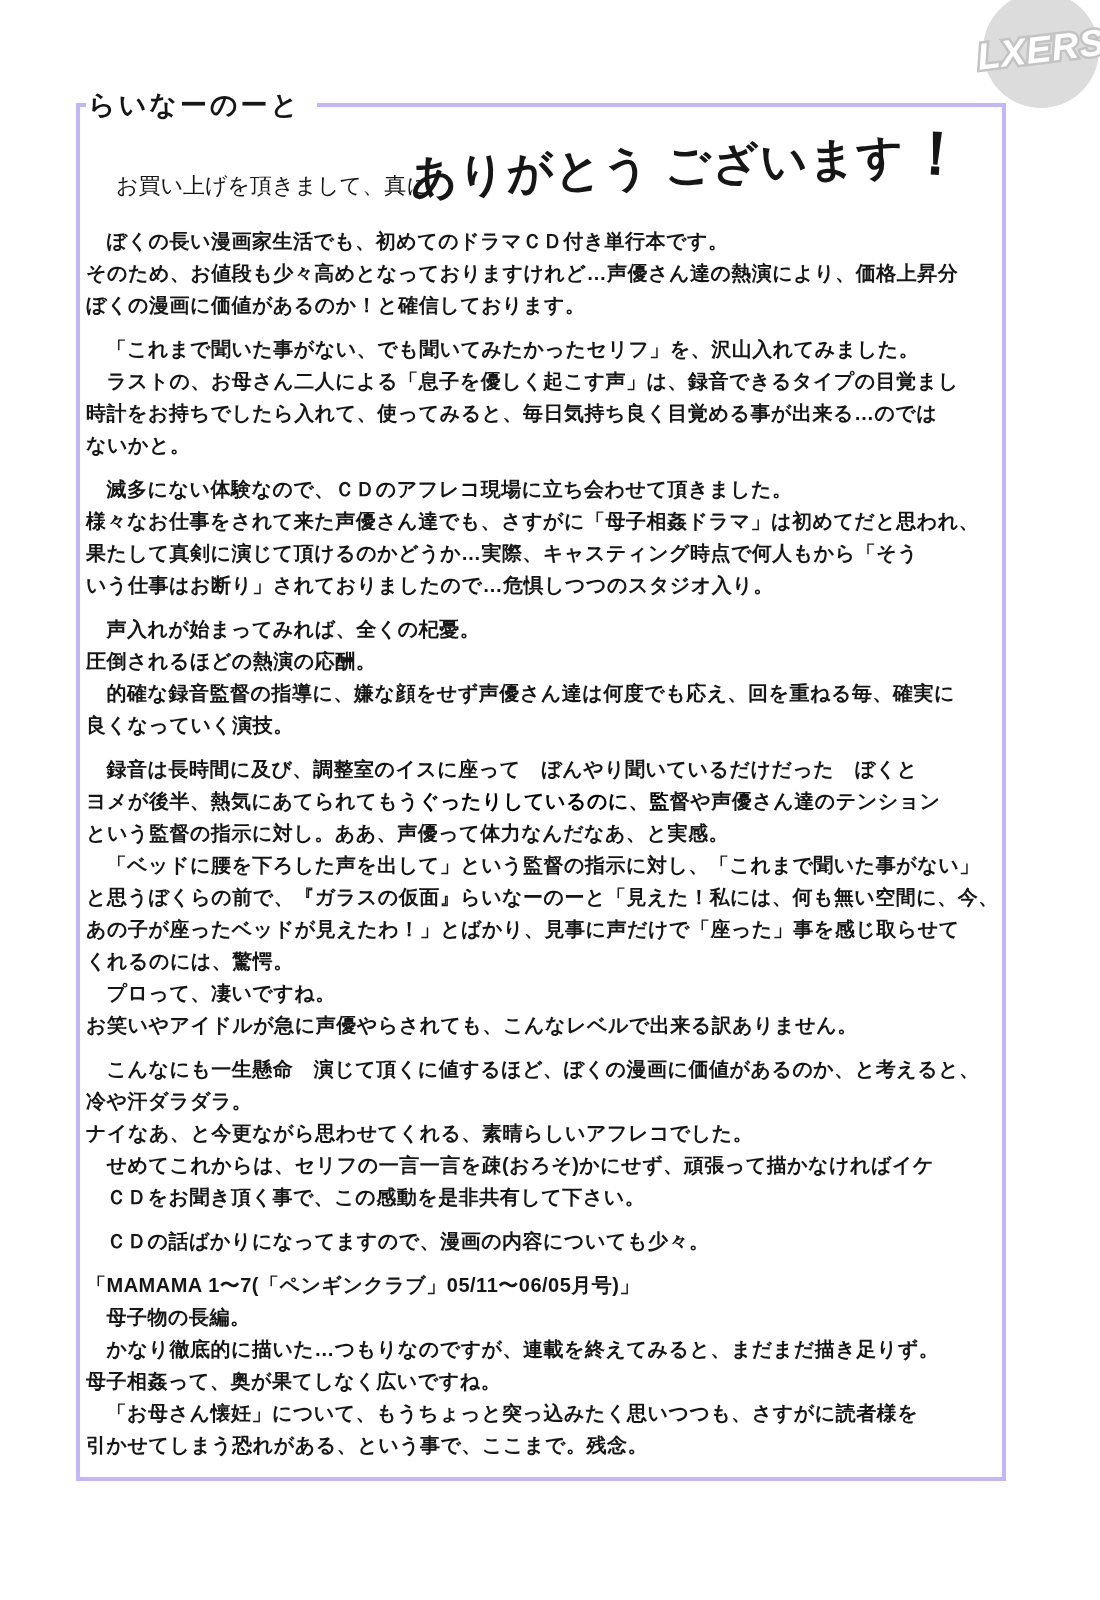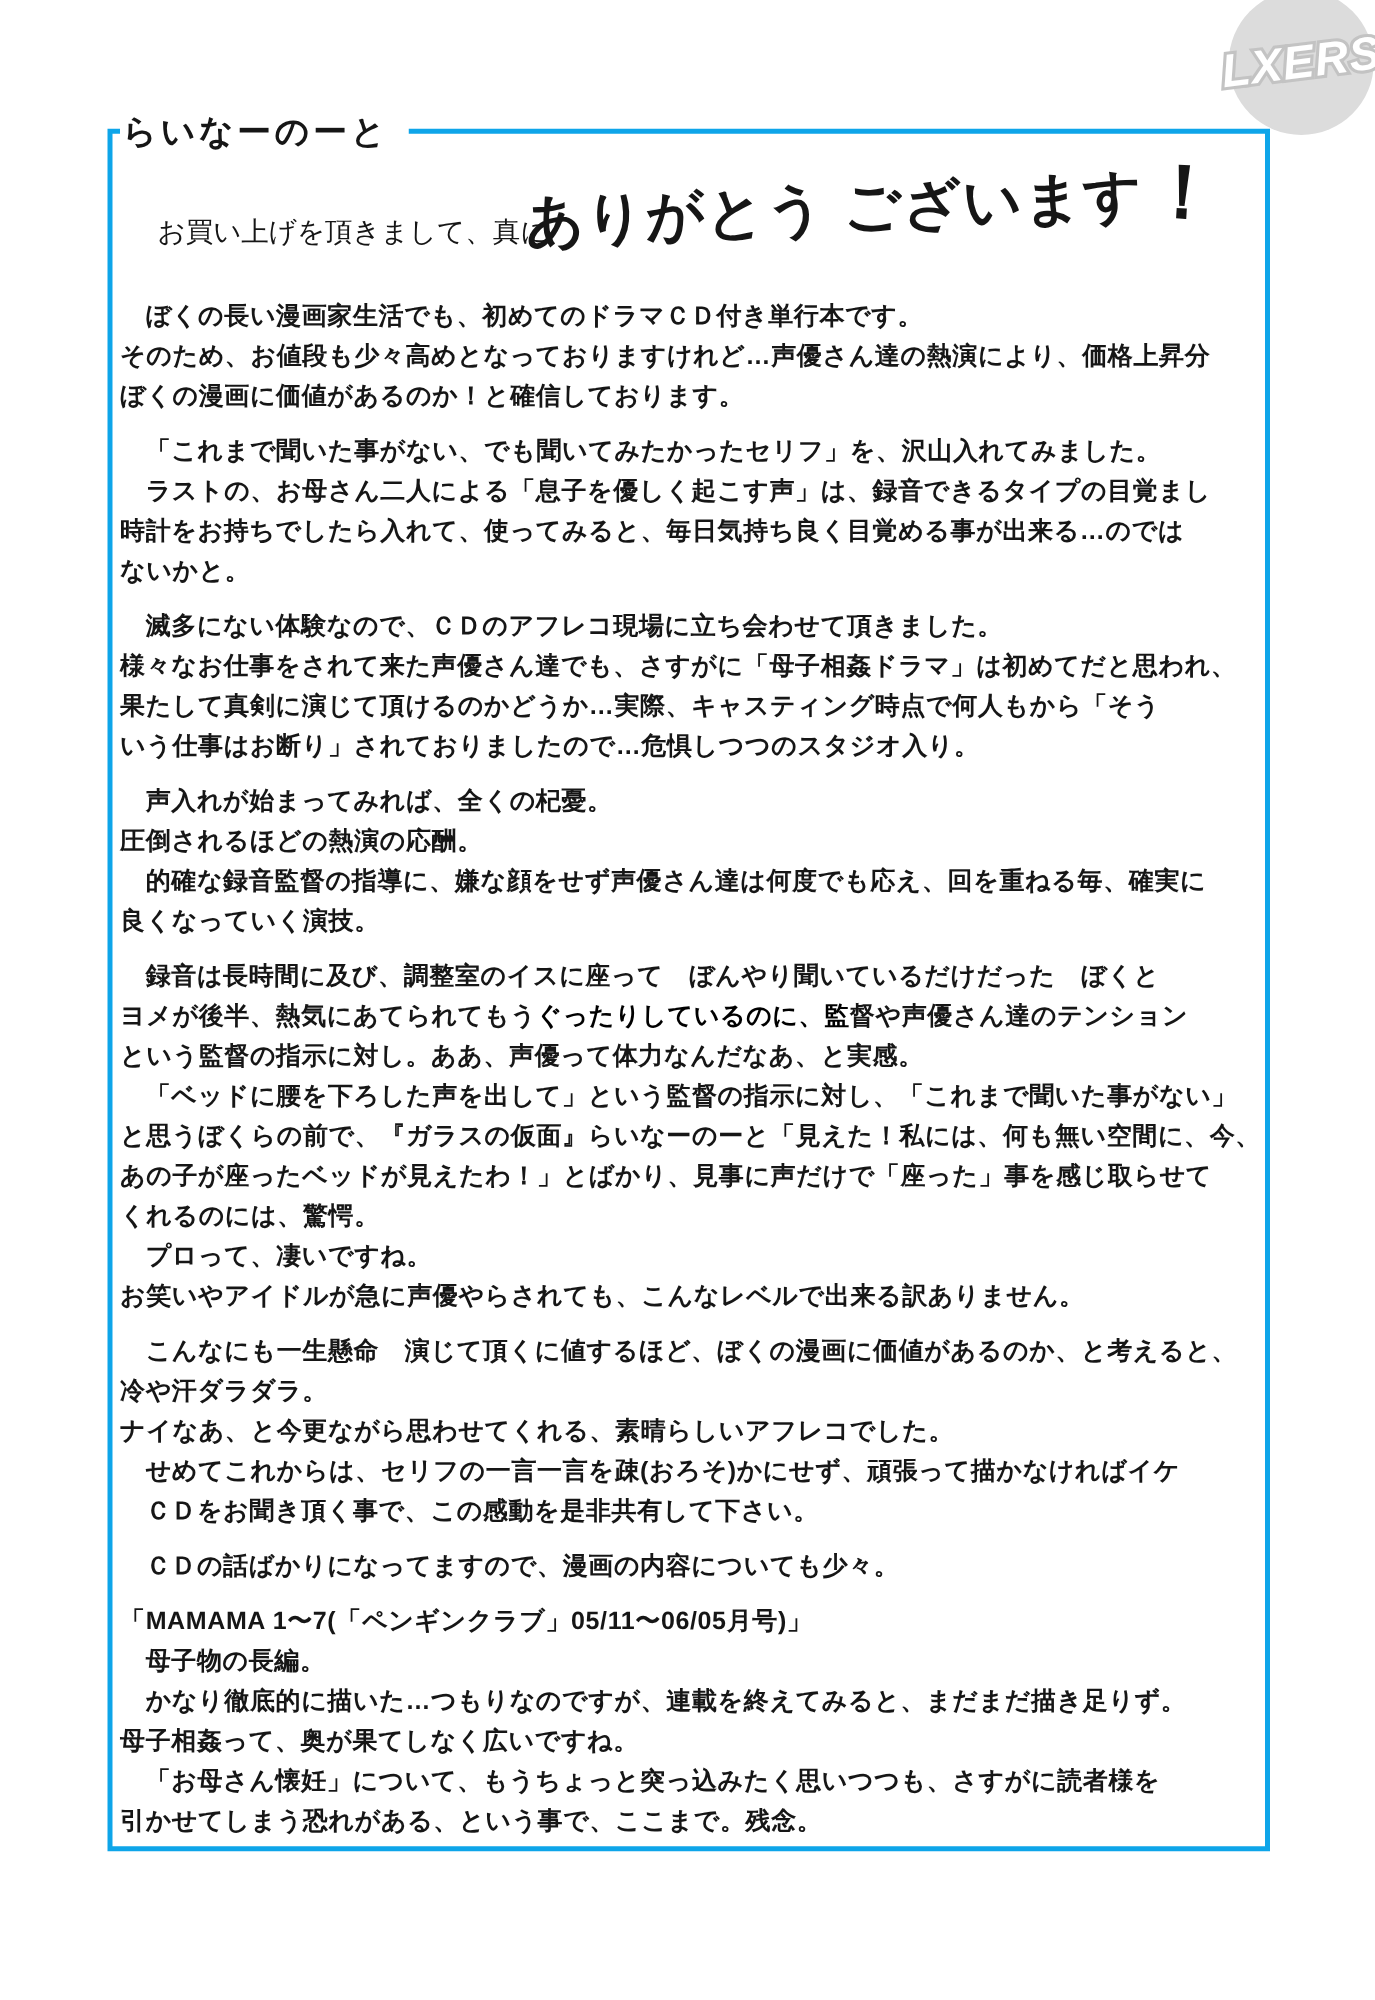--- a/index.html
+++ b/index.html
@@ -37,25 +37,25 @@
     letter-spacing: 1px;
     color: #ffffff;
     -webkit-text-stroke: 5px #c3c3c3;
     paint-order: stroke fill;
     transform: rotate(-7deg);
     user-select: none;
   }
   
   .note-box {
     position: absolute;
-    left: 86px;
+    left: 76px;
     top: 103px;
     width: 922px;
     height: 1370px;
-    border: 4px solid #0ea5e9;
+    border: 4px solid #c4b5fd;
     background: #ffffff;
     z-index: 1;
   }
   .note-title {
     position: absolute;
     top: -20px;
     left: 6px;
     background: #ffffff;
     padding: 2px 16px 2px 2px;
     font-size: 27px;
@@ -88,21 +88,20 @@
     font-size: 60px;
     font-weight: bold;
     transform: rotate(6deg) translateY(4px);
     margin-left: 2px;
   }
   .note-body {
     position: absolute;
     left: 6px;
     right: 6px;
     top: 118px;
-    margin-top: 12px;
   }
   .para {
     margin: 0 0 12px 0;
   }
   .line {
     font-size: 20px;
     line-height: 32px;
     font-weight: bold;
     letter-spacing: 0.5px;
     white-space: pre;

